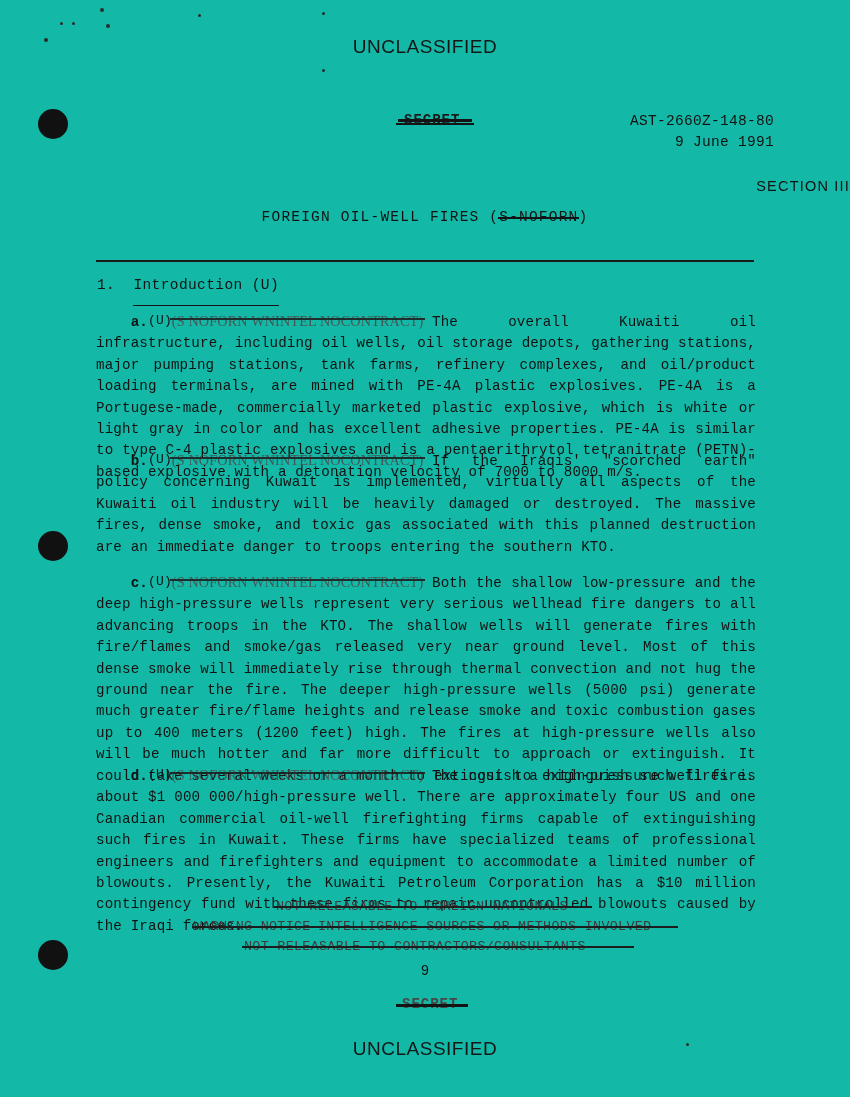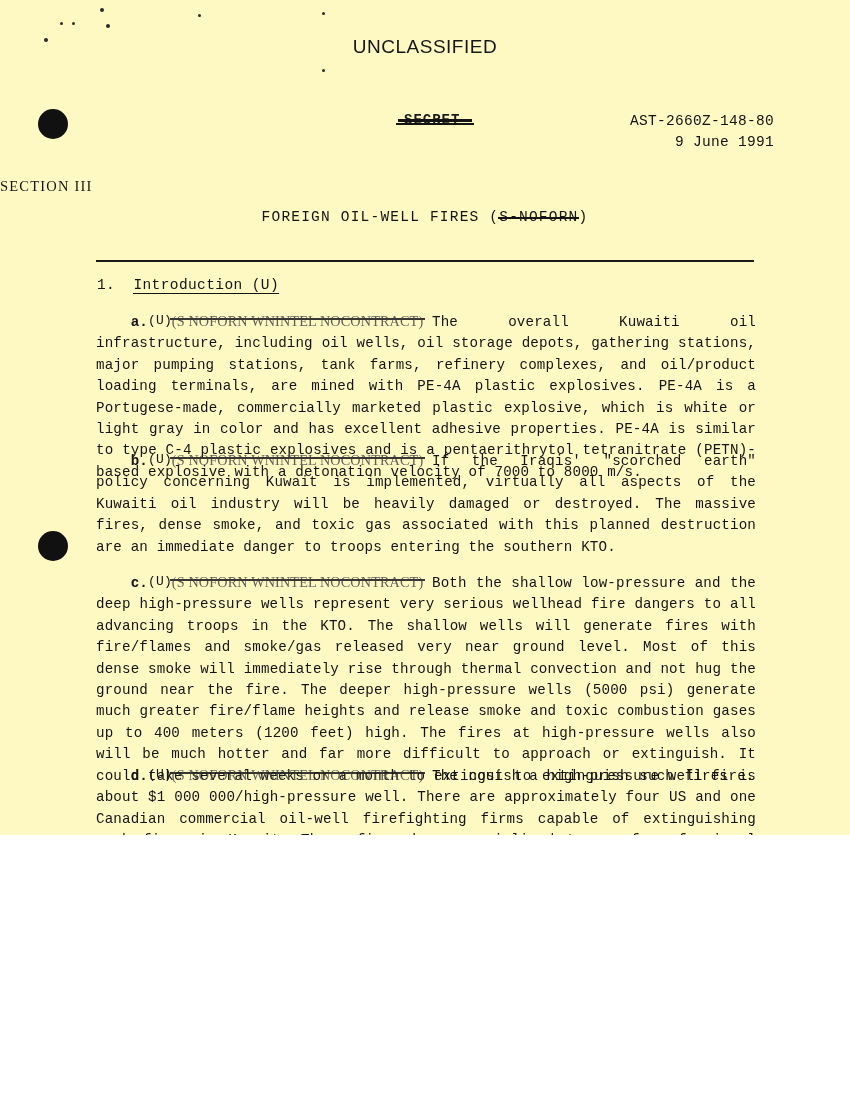--- a/index.html
+++ b/index.html
@@ -6,22 +6,22 @@
     margin: 0;
     padding: 0;
     background: #ffffff;
   }
   body {
     font-family: "Liberation Sans", sans-serif;
   }
   .page {
     position: relative;
     width: 850px;
-    height: 835px;
-    background: #fef9c3;
+    height: 1097px;
+    background: #14b8a6;
     overflow: hidden;
   }
 
   
   .speck {
     position: absolute;
     background: #2b2b2b;
     border-radius: 50%;
   }
 
@@ -88,22 +88,22 @@
     text-align: right;
     line-height: 21px;
     letter-spacing: 0.3px;
   }
 
   .section-title {
     position: absolute;
     top: 178px;
     left: 0;
     width: 850px;
-    text-align: left;
-    font-family: Liberation Serif, serif;
+    text-align: right;
+    font-family: Liberation Sans, sans-serif;
     font-size: 14.5px;
     letter-spacing: 1.2px;
     color: #141414;
   }
   .doc-title {
     position: absolute;
     top: 209px;
     left: 0;
     width: 850px;
     text-align: center;
@@ -138,21 +138,21 @@
     position: absolute;
     top: 277px;
     left: 97px;
     font-family: "Liberation Mono", monospace;
     font-size: 14.5px;
     color: #141414;
     letter-spacing: 0.4px;
   }
   .heading1 .ul {
     border-bottom: 1.5px solid #141414;
-    padding-bottom: 0;
+    padding-bottom: 12px;
   }
 
   .para {
     position: absolute;
     left: 96px;
     width: 660px;
     font-family: "Liberation Mono", monospace;
     font-size: 14.2px;
     line-height: 21.4px;
     color: #131313;

